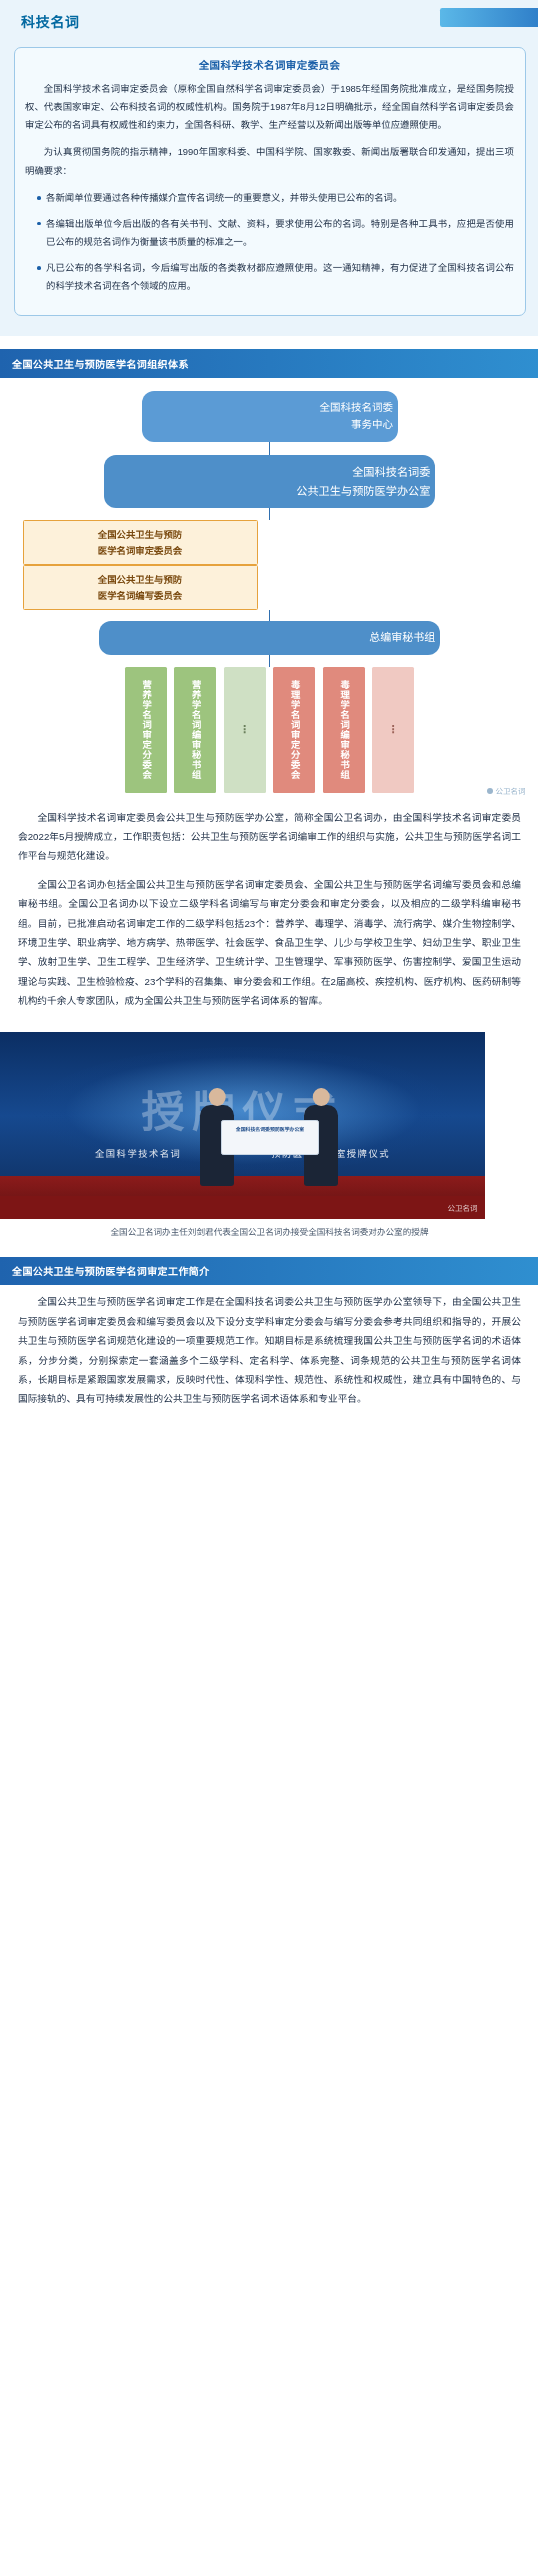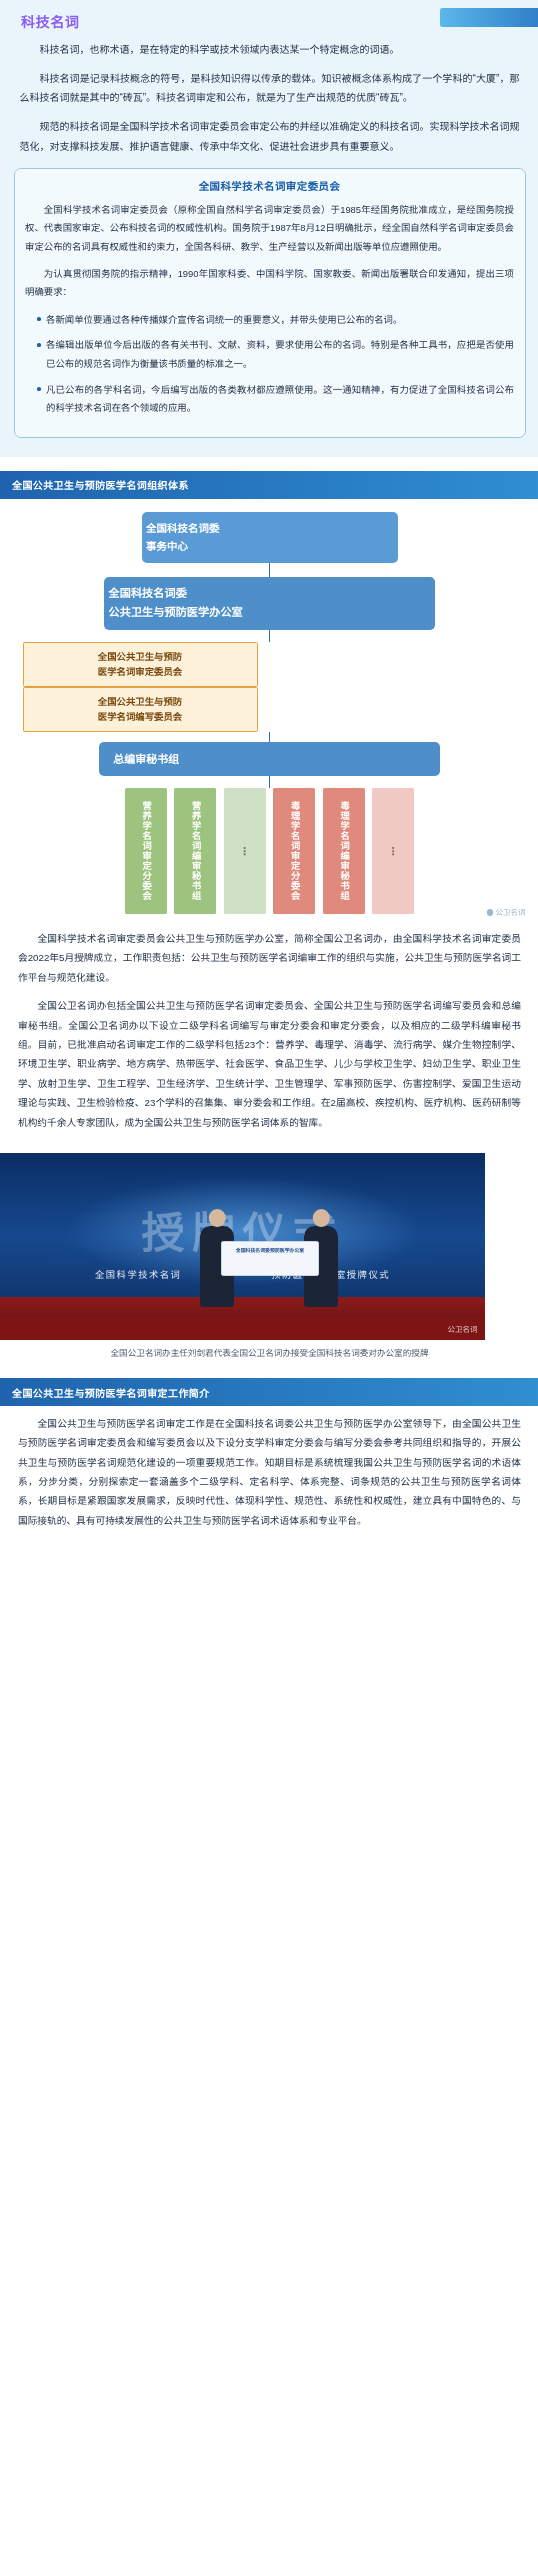--- a/index.html
+++ b/index.html
@@ -26,21 +26,21 @@
     padding: 0 0 19.4px 0;
     position: relative;
   }
   .sec1-title-wrap {
     padding: 10.5px 0 4.5px 21px;
   }
   .sec1-title {
     display: inline-block;
     font-size: 14px;
     font-weight: bold;
-    color: #8b5cf6;
+    color: #0369a1;
     letter-spacing: 0.7px;
   }
   .sec1-bar {
     position: absolute;
     right: 0;
     top: 7.5px;
     width: 99px;
     height: 19.4px;
     background: linear-gradient(90deg, #5bb8e8 0%, #2f7fc9 100%);
     border-radius: 2.2px 0 0 2.2px;
@@ -117,23 +117,23 @@
   }
 
   
   .org {
     padding: 13.5px 12px 7.5px 12px;
     position: relative;
   }
   .org-box {
     background: #5b9bd5;
     color: #fff;
-    text-align: left;
-    font-weight: bold;
-    border-radius: 5px;
+    text-align: right;
+    font-weight: normal;
+    border-radius: 12px;
     font-size: 10.5px;
     line-height: 1.7;
     padding: 7.5px 4.5px;
   }
   .org-top {
     width: 247px;
     margin: 0 auto;
   }
   .connector-v {
     width: 1.5px;
@@ -352,25 +352,20 @@
 </style>
 </head>
 <body>
 
 <div class="page">
 
   <div class="sec1">
     <div class="sec1-bar"></div>
     <div class="sec1-title-wrap">
       <span class="sec1-title">科技名词</span>
-    </div>
-    <div class="sec1-body">
-      <p>科技名词，也称术语，是在特定的科学或技术领域内表达某一个特定概念的词语。</p>
-      <p>科技名词是记录科技概念的符号，是科技知识得以传承的载体。知识被概念体系构成了一个学科的“大厦”，那么科技名词就是其中的“砖瓦”。科技名词审定和公布，就是为了生产出规范的优质“砖瓦”。</p>
-      <p>规范的科技名词是全国科学技术名词审定委员会审定公布的并经以准确定义的科技名词。实现科学技术名词规范化，对支撑科技发展、推护语言健康、传承中华文化、促进社会进步具有重要意义。</p>
     </div>
 
     <div class="panel">
       <div class="panel-title">全国科学技术名词审定委员会</div>
       <p>全国科学技术名词审定委员会（原称全国自然科学名词审定委员会）于1985年经国务院批准成立，是经国务院授权、代表国家审定、公布科技名词的权威性机构。国务院于1987年8月12日明确批示，经全国自然科学名词审定委员会审定公布的名词具有权威性和约束力，全国各科研、教学、生产经营以及新闻出版等单位应遵照使用。</p>
       <p>为认真贯彻国务院的指示精神，1990年国家科委、中国科学院、国家教委、新闻出版署联合印发通知，提出三项明确要求：</p>
       <ul>
         <li>各新闻单位要通过各种传播媒介宣传名词统一的重要意义，并带头使用已公布的名词。</li>
         <li>各编辑出版单位今后出版的各有关书刊、文献、资料，要求使用公布的名词。特别是各种工具书，应把是否使用已公布的规范名词作为衡量该书质量的标准之一。</li>
         <li>凡已公布的各学科名词，今后编写出版的各类教材都应遵照使用。这一通知精神，有力促进了全国科技名词公布的科学技术名词在各个领域的应用。</li>

